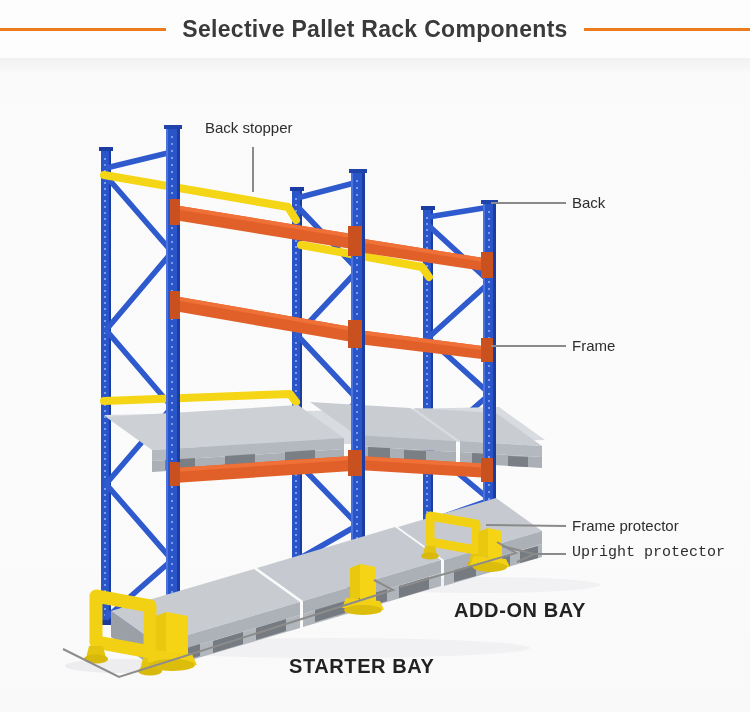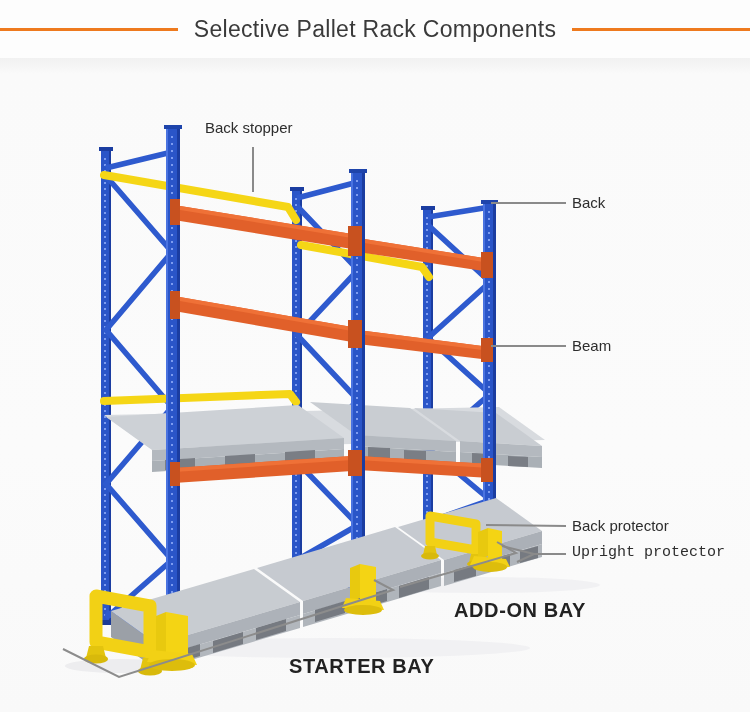--- a/index.html
+++ b/index.html
@@ -9,21 +9,21 @@
     font-family:"Liberation Sans", sans-serif;
     -webkit-font-smoothing:antialiased;
   }
   
   .header{
     position:absolute;left:0;top:0;width:750px;height:58px;
     display:flex;align-items:center;
   }
   .header .rule{flex:1;height:3px;background:#ee7a1e;}
   .header .title{
-    padding:0 16px;font-size:23px;font-weight:400;color:#3a3a3a;
+    padding:0 16px;font-size:23px;font-weight:700;color:#3a3a3a;
     letter-spacing:.3px;white-space:nowrap;text-align:right;
   }
   
   .diagram{
     position:absolute;left:0;top:58px;width:750px;height:654px;
     background:linear-gradient(#f1f1f1,#fafafa 16px,#fbfbfb 60%,#f9f9f9);
     text-align:right;
   }
   .diagram svg{position:absolute;left:0;top:0;}
   
@@ -241,19 +241,19 @@
       <line x1="253" y1="147" x2="253" y2="192"></line>
       <line x1="491" y1="203" x2="566" y2="203"></line>
       <line x1="491" y1="346" x2="566" y2="346"></line>
       <line x1="486" y1="525" x2="566" y2="526"></line>
       <path d="M502,546 L534,554 M517,562 L534,554 M534,554 L566,554"></path>
     </g>
   </svg>
 
   <div class="lbl" id="lbl-back-stopper">Back stopper</div>
   <div class="lbl" id="lbl-frame">Back</div>
-  <div class="lbl" id="lbl-beam">Beam</div>
-  <div class="lbl" id="lbl-frame-protector">Back protector</div>
+  <div class="lbl" id="lbl-beam">Frame</div>
+  <div class="lbl" id="lbl-frame-protector">Frame protector</div>
   <div class="lbl" id="lbl-upright-protector">Upright protector</div>
 
   <div class="bay" id="lbl-add-on-bay">ADD-ON BAY</div>
   <div class="bay" id="lbl-starter-bay">STARTER BAY</div>
 </div>
 
 </body></html>

